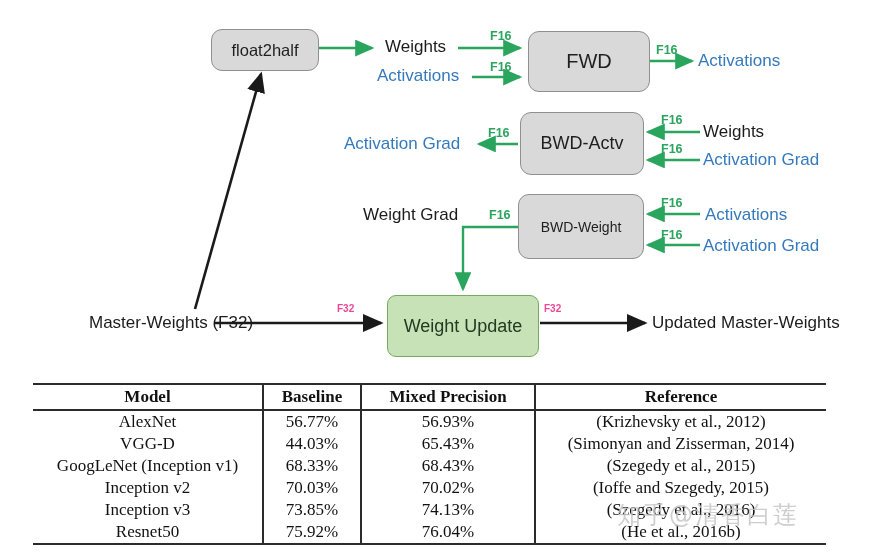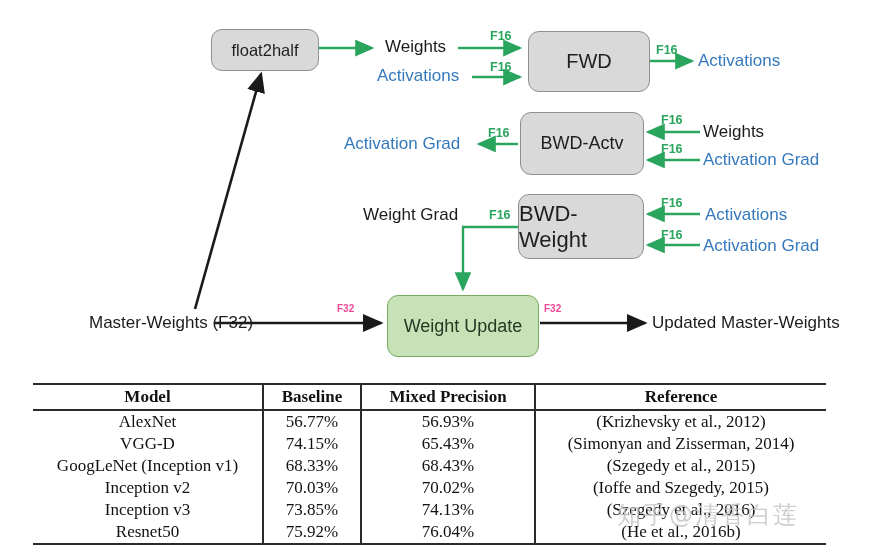--- a/index.html
+++ b/index.html
@@ -21,21 +21,21 @@
   .arrows{position:absolute;left:0;top:0;width:874px;height:558px;}
   .ag{stroke:var(--green);stroke-width:2.4;fill:none;}
   .ab{stroke:#1a1a1a;stroke-width:2.6;fill:none;}
   .mg{fill:var(--green);}
   .mb{fill:#1a1a1a;}
   .box{
     position:absolute;display:flex;align-items:center;justify-content:center;
     background:var(--box-gray-fill);border:1.6px solid var(--box-gray-border);
     border-radius:11px;font-size:18px;color:#1f1f1f;
   }
-  .box.green{background:var(--box-green-fill);border-color:var(--box-green-border);color:#233a23;}
+  .box.green{background:var(--box-green-fill);border-color:var(--box-green-border);color:#233a23;border-radius:9px;}
   .lbl{position:absolute;font-size:17px;white-space:nowrap;line-height:1.1;}
   .lbl.blue{color:var(--blue);}
   .lbl.black{color:var(--ink);}
   .f16{position:absolute;font-size:12.5px;font-weight:bold;color:var(--green);white-space:nowrap;}
   .f32{position:absolute;font-size:10px;font-weight:bold;color:#ec4899;white-space:nowrap;}
 
   
   .results{
     position:absolute;left:33px;top:383px;width:787px;
     border-collapse:collapse;table-layout:fixed;
@@ -87,21 +87,21 @@
 
   <div class="box" style="left:211px;top:29px;width:106px;height:40px;font-size:16.5px;">
     <span>float2half</span>
   </div>
   <div class="box" style="left:520px;top:112px;width:122px;height:61px;">
     <span>BWD-Actv</span>
   </div>
   <div class="box" style="left:528px;top:31px;width:120px;height:59px;font-size:20px;">
     <span>FWD</span>
   </div>
-  <div class="box" style="left:518px;top:194px;width:124px;height:63px;font-size:22px;">
+  <div class="box" style="left:518px;top:194px;width:124px;height:63px;font-size:14px;">
     <span>BWD-Weight</span>
   </div>
   <div class="box green" style="left:387px;top:295px;width:150px;height:60px;">
     <span>Weight Update</span>
   </div>
 
   <span class="lbl black" style="left:385px;top:38px;">Weights</span>
   <span class="f16" style="left:490px;top:29px;">F16</span>
   <span class="lbl blue" style="left:377px;top:67px;">Activations</span>
   <span class="f16" style="left:490px;top:60px;">F16</span>
@@ -139,21 +139,21 @@
     </thead>
     <tbody>
       <tr>
         <td class="c1">AlexNet</td>
         <td class="c2">56.77%</td>
         <td class="c3">56.93%</td>
         <td class="c4">(Krizhevsky et al., 2012)</td>
       </tr>
       <tr>
         <td class="c1">VGG-D</td>
-        <td class="c2">74.15%</td>
+        <td class="c2">44.03%</td>
         <td class="c3">65.43%</td>
         <td class="c4">(Simonyan and Zisserman, 2014)</td>
       </tr>
       <tr>
         <td class="c1">GoogLeNet (Inception v1)</td>
         <td class="c2">68.33%</td>
         <td class="c3">68.43%</td>
         <td class="c4">(Szegedy et al., 2015)</td>
       </tr>
       <tr>

